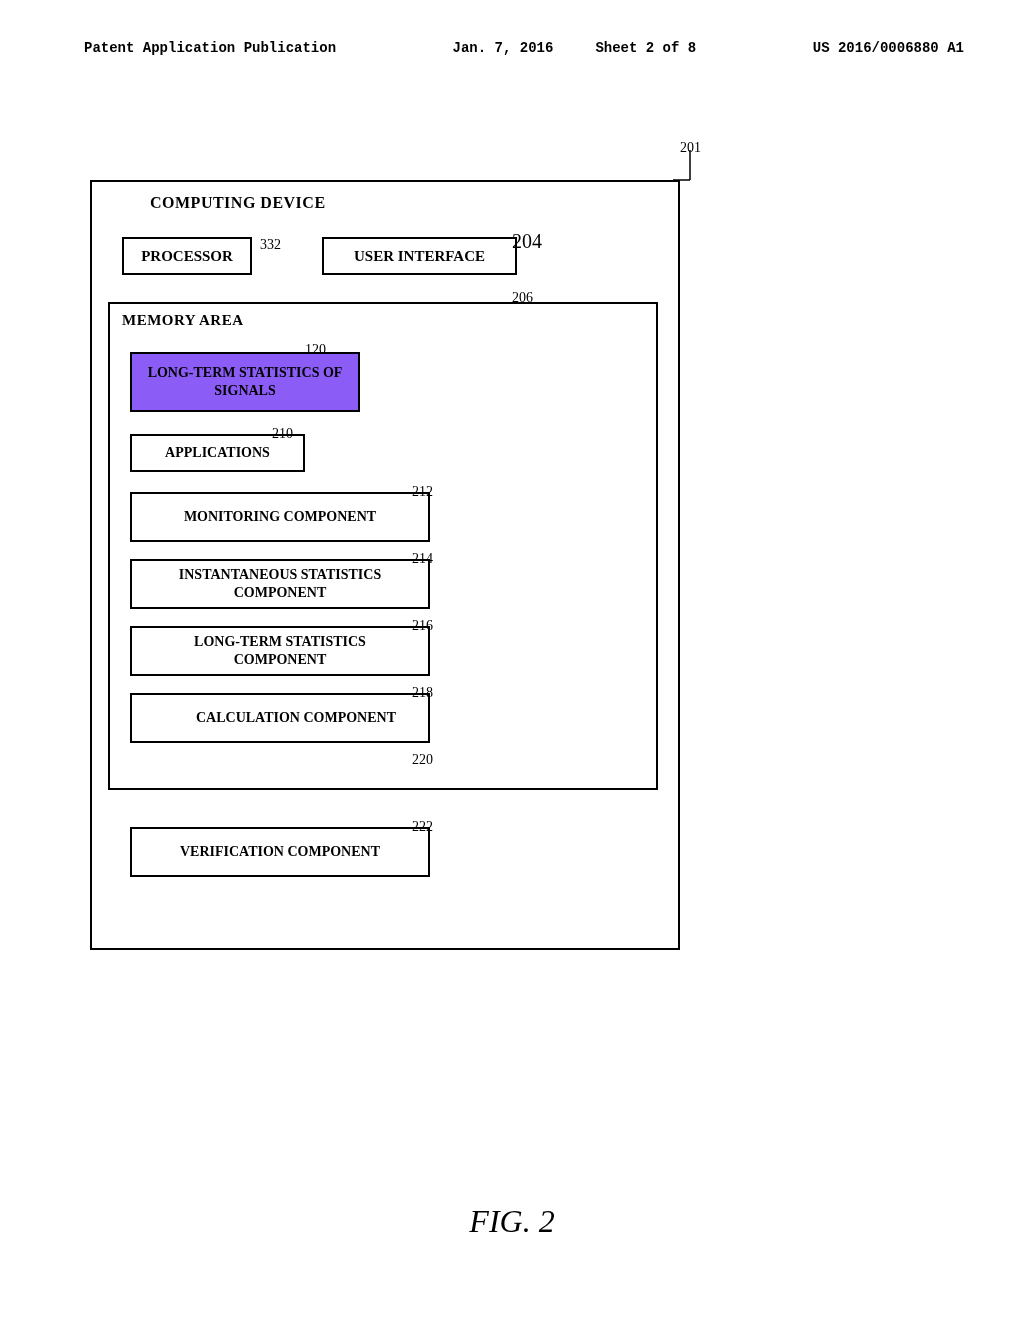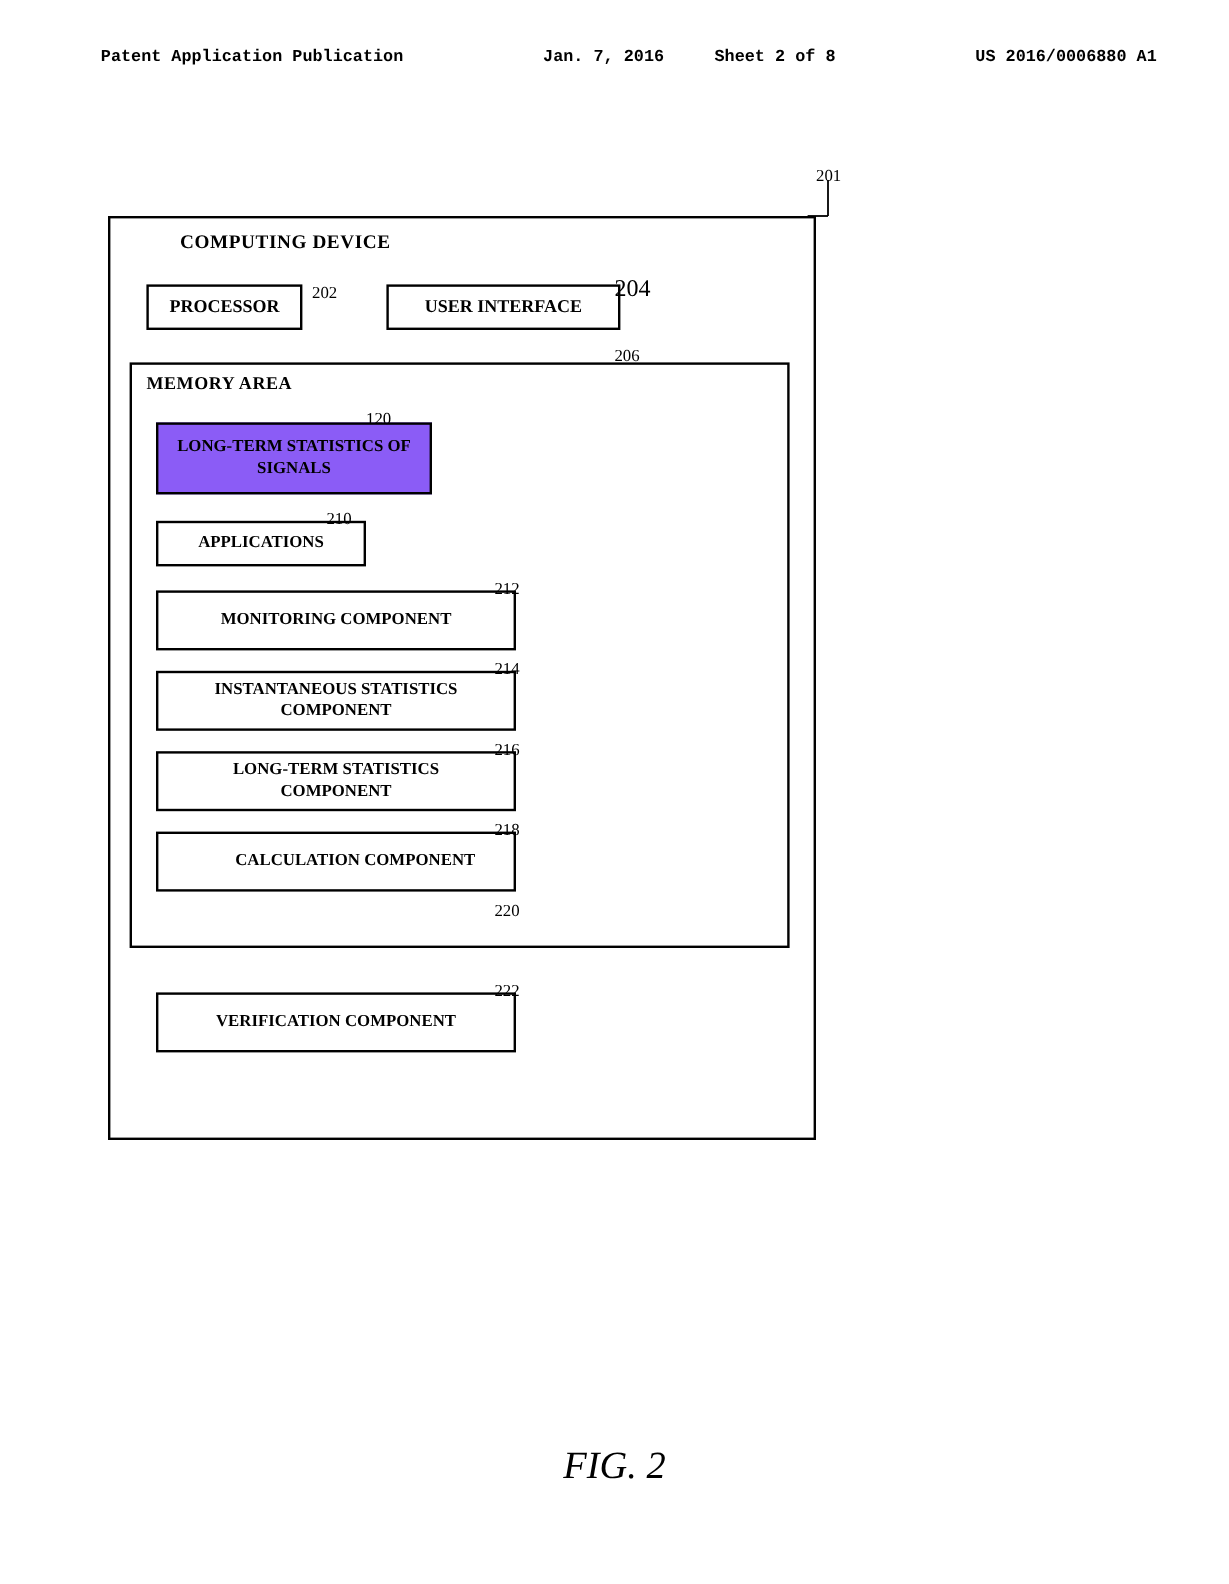--- a/index.html
+++ b/index.html
@@ -353,19 +353,19 @@
       <div class="ref-num ref-212" style="top:180px;left:302px;">212</div>
       <div class="ref-num ref-214" style="top:247px;left:302px;">214</div>
       <div class="ref-num ref-216" style="top:314px;left:302px;">216</div>
       <div class="ref-num ref-218" style="top:381px;left:302px;">218</div>
       <div class="ref-num ref-220" style="top:448px;left:302px;">220</div>
       <div class="ref-num ref-222" style="top:515px;left:302px;">222</div>
     </div>
 
     <div style="position:absolute;top:108px;left:420px;font-size:14px;">206</div>
 
-    <div style="position:absolute;top:55px;left:168px;font-size:14px;">202</div>
+    <div style="position:absolute;top:55px;left:168px;font-size:14px;">332</div>
 
     <div style="position:absolute;top:48px;left:420px;font-size:20px;">204</div>
   </div>
 </div>
 
 <div class="figure-label">FIG. 2</div>
 
 </body></html>

